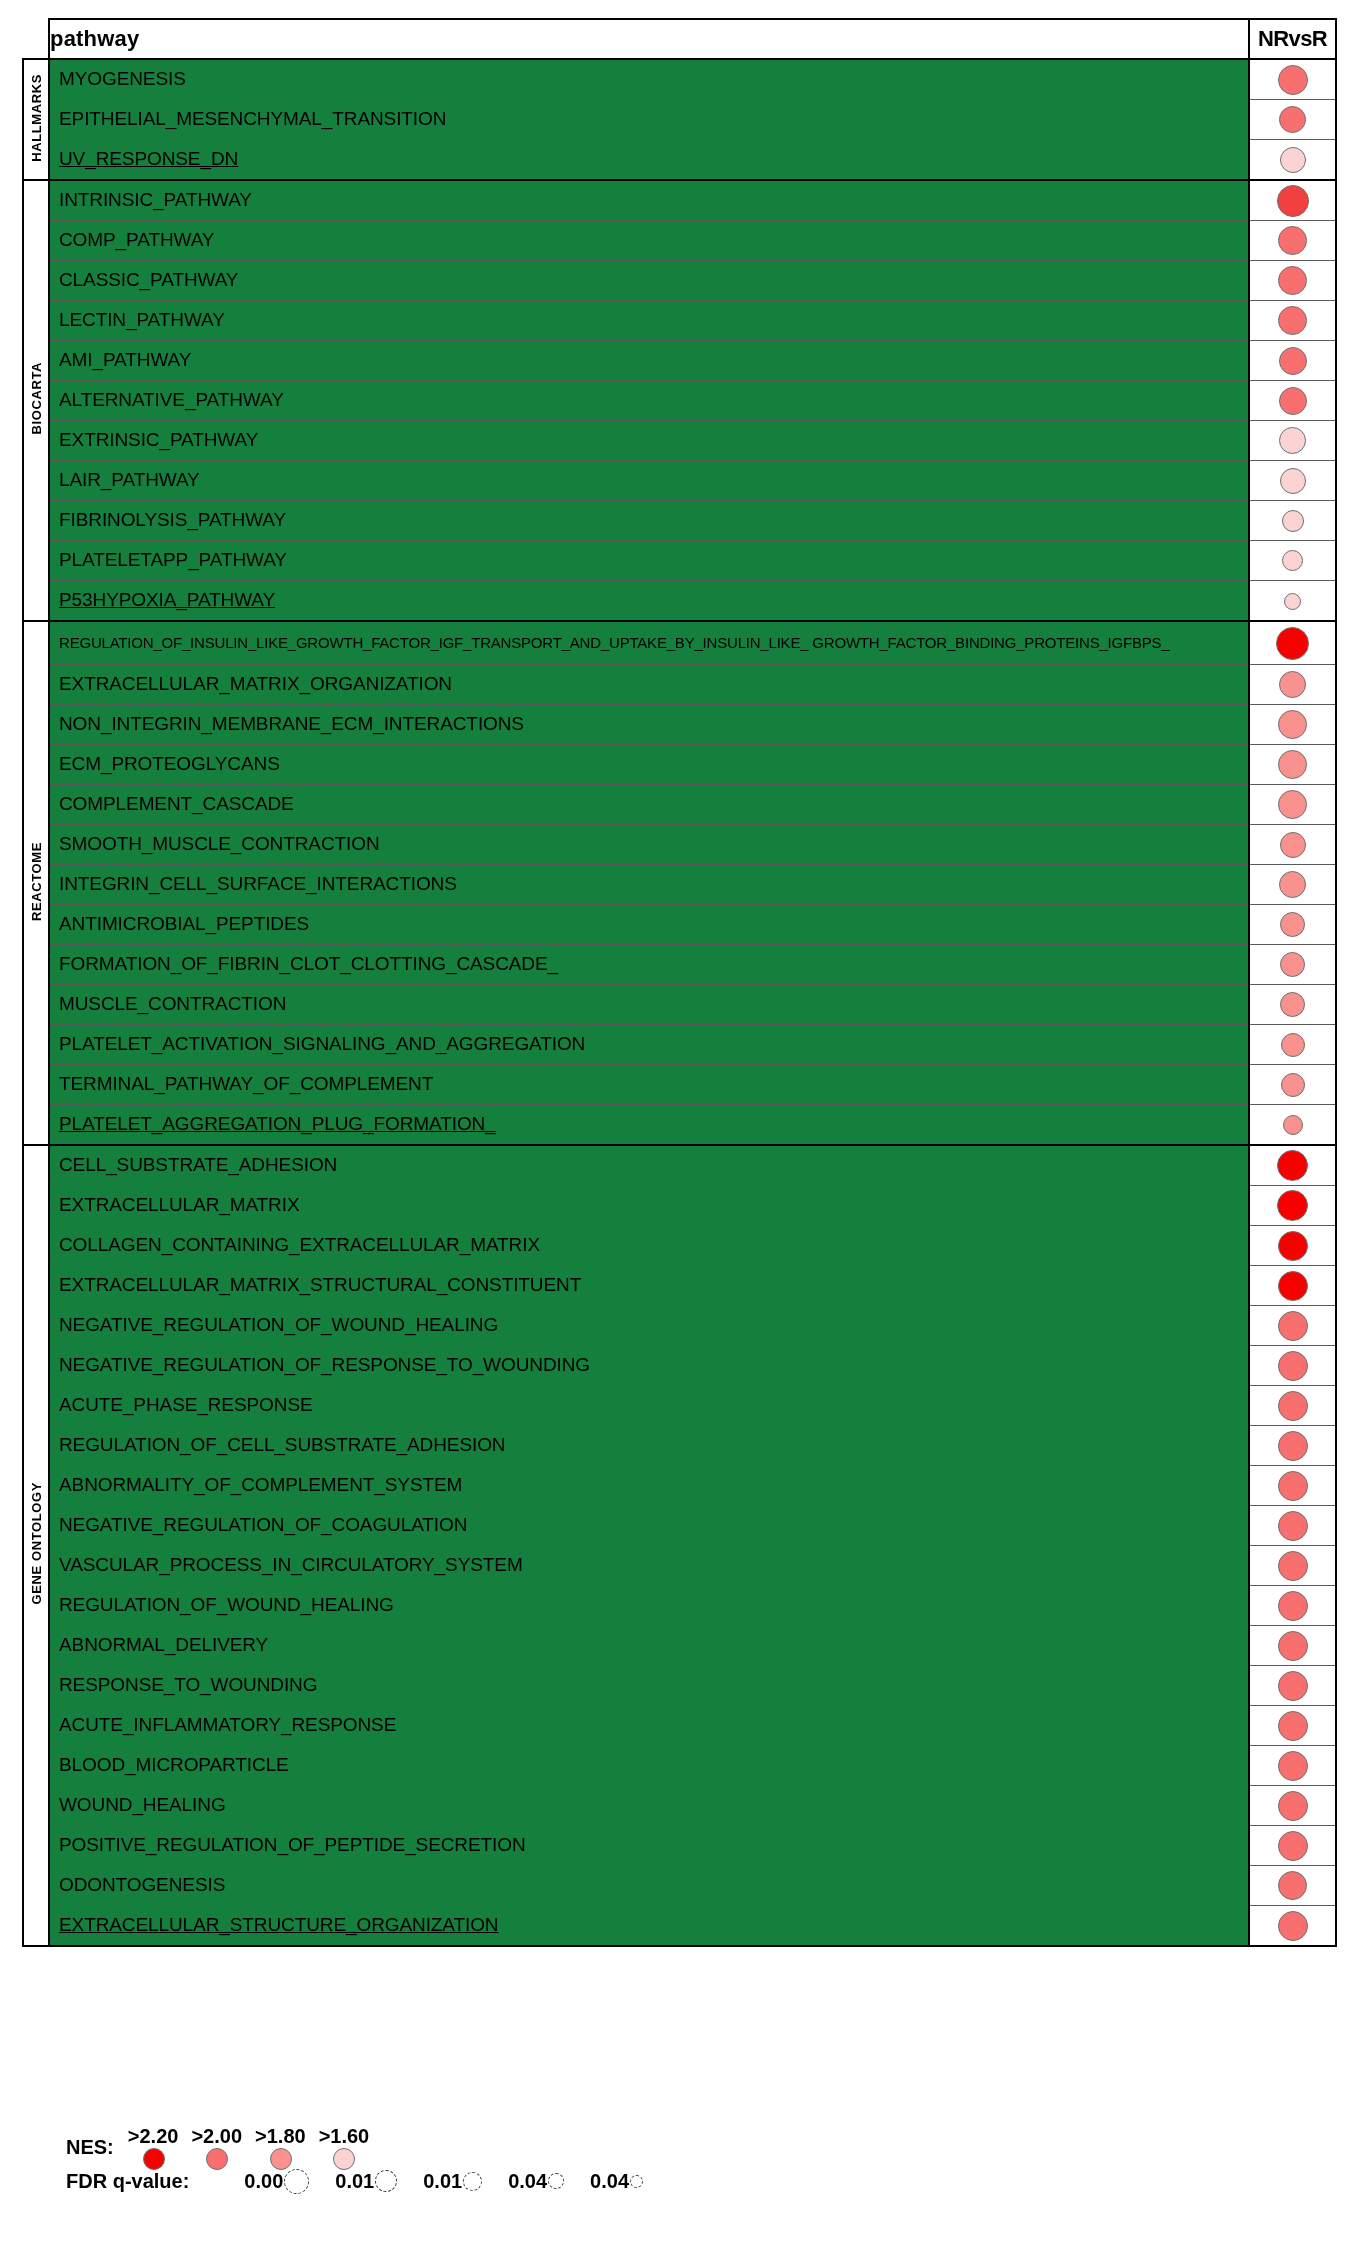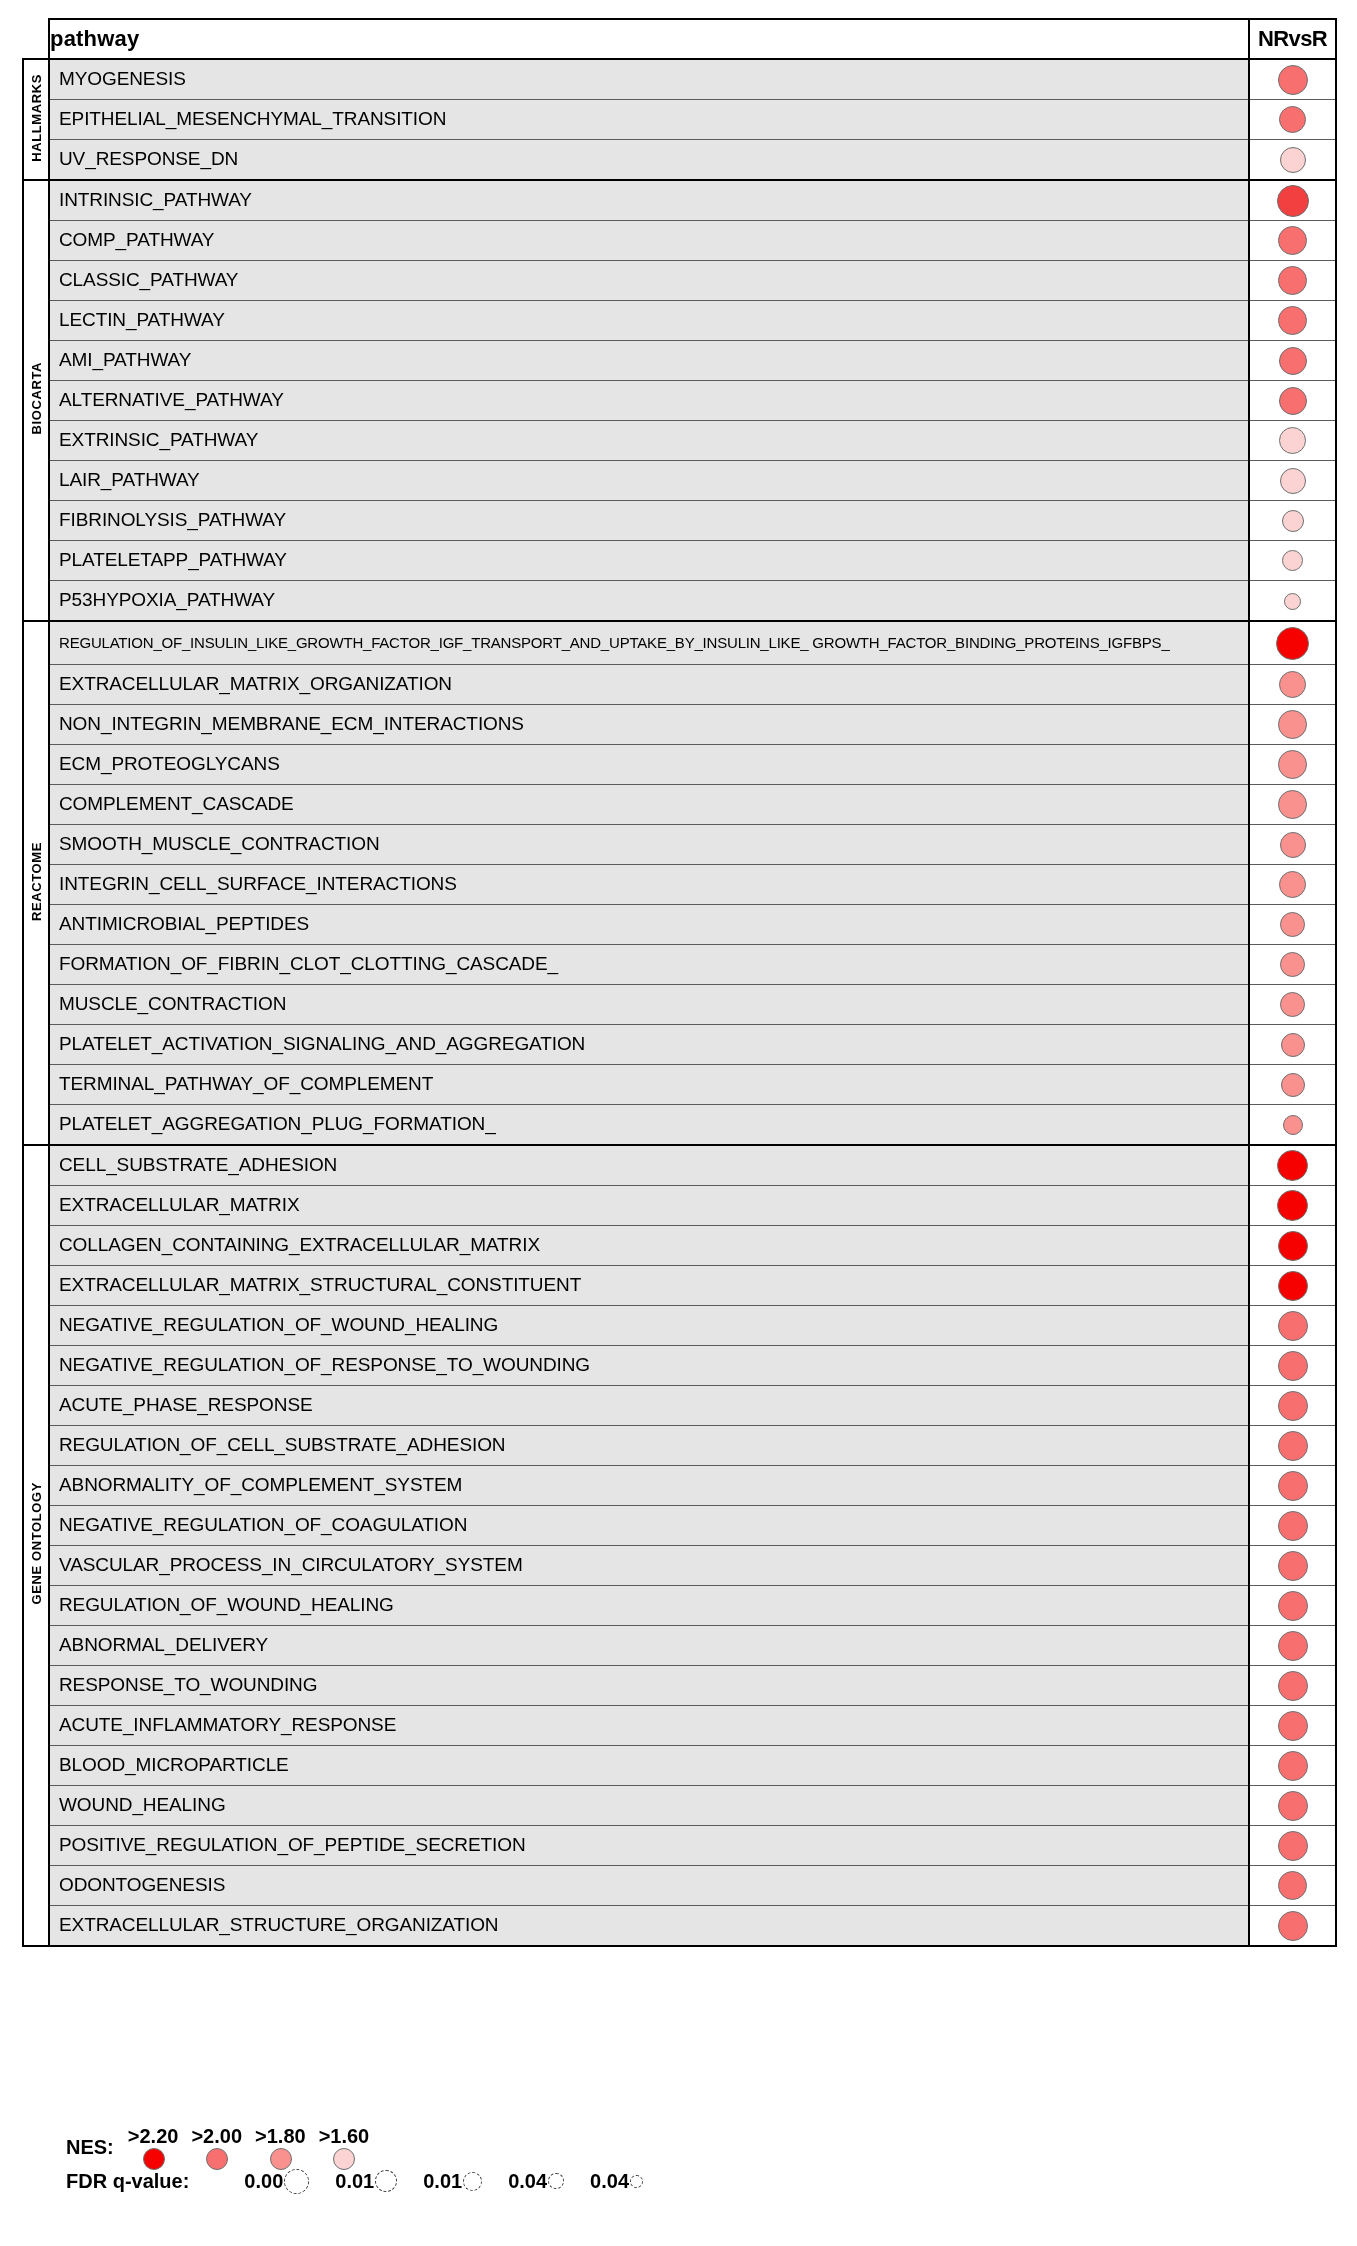--- a/index.html
+++ b/index.html
@@ -70,21 +70,21 @@
     margin:0 auto;
   }
 
   
   td.path{
     border:1.5px solid #5a5a5a;
     border-left:2px solid #000;
     font-size:19px;
     padding:4px 0 5px 9px;
     line-height:1.22;
-    background:#e5e5e5;
+    background:#15803d;
     height:30px;
     letter-spacing:-.1px;
   }
   td.path.two-line{
     font-size:15px;
     letter-spacing:-.2px;
     line-height:1.35;
     padding-top:6px;padding-bottom:6px;
   }
   
@@ -92,21 +92,21 @@
     border:1.5px solid #5a5a5a;
     border-right:2px solid #000;
     border-left:2px solid #000;
     text-align:center;
     vertical-align:middle;
     padding:0;
     background:#fff;
   }
   
   tr.grp-first td.path, tr.grp-first td.val{border-top:2.5px solid #000;}
-  tr.grp-last  td.path, tr.grp-last  td.val{border-bottom:2.5px solid #000;}
+  tr.grp-last  td.path, tr.grp-last  td.val{border-bottom:2.5px solid #000;text-decoration:underline;}
 
   .bubble-dot{
     display:inline-block;
     border-radius:50%;
     border:1px solid #6f6f6f;
     box-sizing:border-box;
     vertical-align:middle;
   }
 
   

